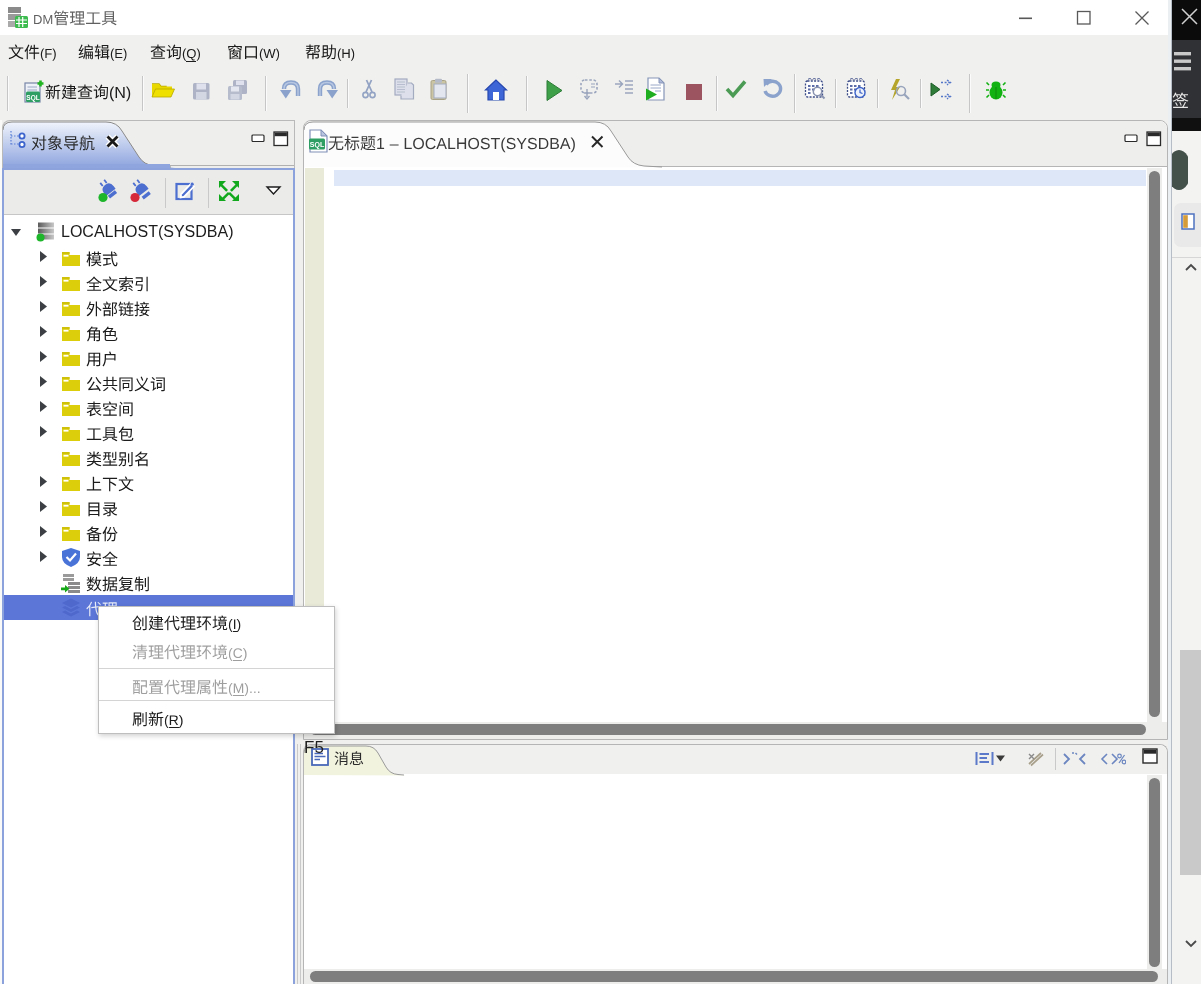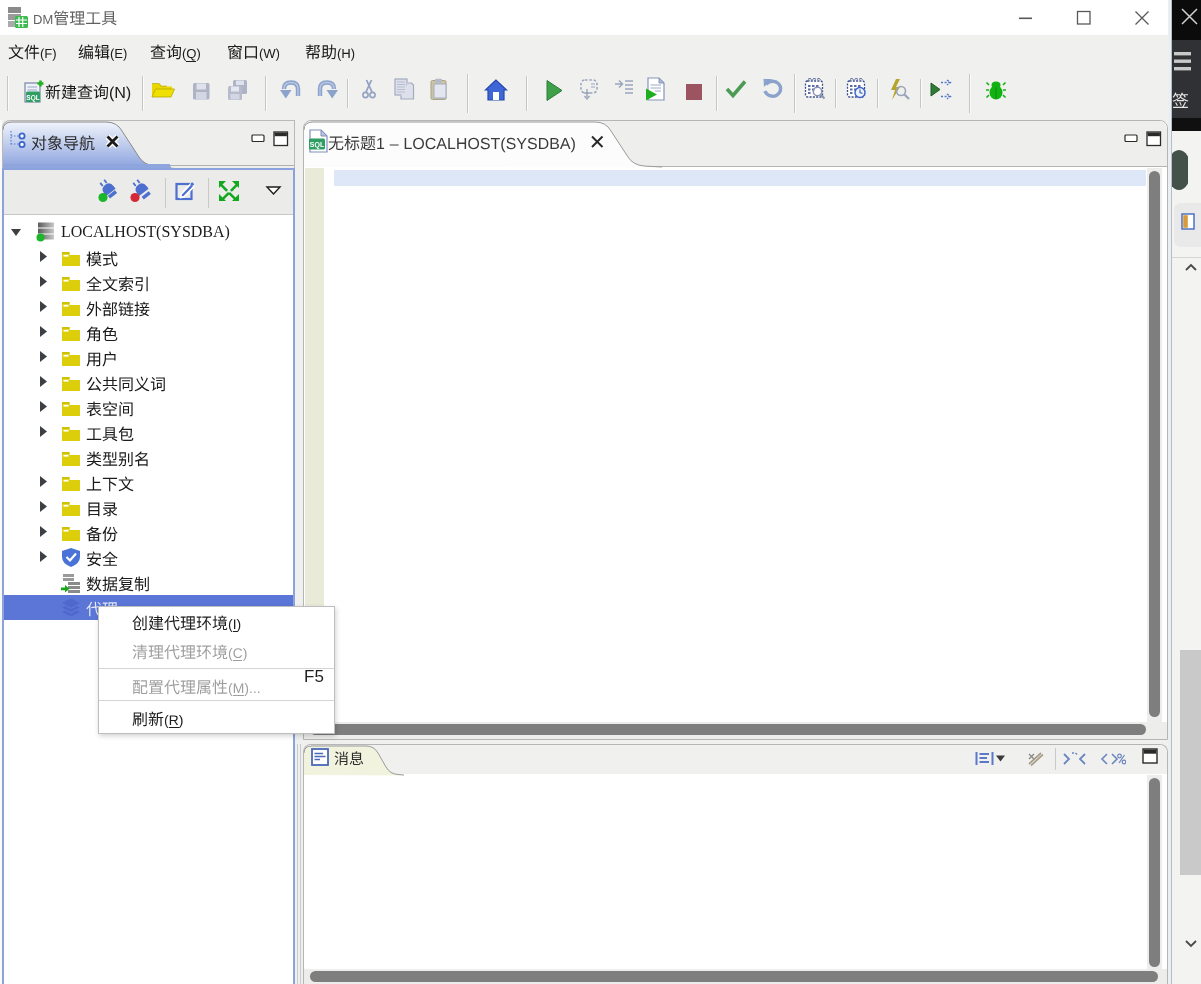--- a/index.html
+++ b/index.html
@@ -316,21 +316,21 @@
       </linearGradient>
     </defs>
     <rect x="2" y="0.5" width="16" height="5" fill="url(#dbg)"></rect>
     <rect x="2" y="6.5" width="16" height="5" fill="url(#dbg)"></rect>
     <rect x="2" y="12.5" width="16" height="5" fill="url(#dbg)"></rect>
     <circle cx="4.5" cy="15.5" r="4" fill="#1db52a"></circle>
   </svg>
 <svg style="position:absolute;left:10px;top:227px" width="14" height="12">
     <path d="M1 2 L11 2 L6 9 Z" fill="#3c4044"></path>
   </svg>
-<div style="position:absolute;left:61px;top:223px;font-size:16px;color:#1c1c1c;font-family:Liberation Serif, serif">LOCALHOST(SYSDBA)</div>
+<div style="position:absolute;left:61px;top:223px;font-size:16px;color:#1c1c1c;font-family:Liberation Sans, sans-serif">LOCALHOST(SYSDBA)</div>
 <svg style="position:absolute;left:39px;top:250px" width="10" height="14">
     <path d="M1 1 L8 6.5 L1 12 Z" fill="#3c4044"></path>
   </svg>
 <svg style="position:absolute;left:61px;top:251px" width="20" height="16">
     <path d="M1 1 L8.5 1 L8.5 4 L19 4 L19 15 L1 15 Z" fill="#ddce0c"></path>
     <path d="M1 1 L8.5 1 L8.5 3 L1 3 Z" fill="#cfc008"></path>
     <rect x="2.5" y="3.8" width="5" height="1.8" fill="#fff"></rect>
   </svg>
 <svg style="position:absolute;left:86px;top:249px" width="34" height="21" viewBox="0 -16 34 21">
     <path fill="#1c1c1c" d="M7.6 -6.7H13.1V-5.5H7.6ZM7.6 -8.7H13.1V-7.6H7.6ZM11.7 -13.4V-12.1H9.2V-13.4H8.1V-12.1H5.8V-11.1H8.1V-9.9H9.2V-11.1H11.7V-9.9H12.9V-11.1H15.1V-12.1H12.9V-13.4ZM6.4 -9.6V-4.6H9.7C9.6 -4.1 9.6 -3.7 9.5 -3.3H5.4V-2.3H9.1C8.5 -1.0 7.3 -0.2 5.0 0.3C5.2 0.6 5.5 1.0 5.6 1.3C8.4 0.6 9.7 -0.5 10.4 -2.2C11.2 -0.5 12.6 0.7 14.7 1.3C14.9 1.0 15.2 0.5 15.5 0.3C13.6 -0.1 12.3 -1.0 11.5 -2.3H15.1V-3.3H10.7C10.7 -3.7 10.8 -4.2 10.9 -4.6H14.3V-9.6ZM2.8 -13.4V-10.4H0.8V-9.2H2.8V-9.2C2.4 -7.0 1.4 -4.5 0.5 -3.2C0.7 -2.9 1.0 -2.3 1.2 -2.0C1.8 -2.9 2.3 -4.4 2.8 -6.0V1.3H4.0V-7.0C4.4 -6.1 4.9 -5.1 5.1 -4.6L5.9 -5.4C5.6 -5.9 4.4 -7.9 4.0 -8.6V-9.2H5.6V-10.4H4.0V-13.4Z M27.3 -12.7C28.2 -12.1 29.2 -11.2 29.6 -10.6L30.5 -11.4C30.0 -12.0 29.0 -12.8 28.2 -13.3ZM25.0 -13.4C25.0 -12.4 25.1 -11.4 25.1 -10.4H16.9V-9.3H25.2C25.6 -3.3 27.0 1.3 29.6 1.3C30.8 1.3 31.3 0.5 31.5 -2.3C31.1 -2.4 30.7 -2.7 30.4 -3.0C30.3 -0.8 30.1 0.1 29.7 0.1C28.1 0.1 26.8 -3.9 26.4 -9.3H31.2V-10.4H26.4C26.3 -11.4 26.3 -12.4 26.3 -13.4ZM16.9 -0.4 17.3 0.8C19.4 0.4 22.3 -0.3 25.0 -1.0L24.9 -2.0L21.5 -1.3V-5.7H24.5V-6.9H17.4V-5.7H20.3V-1.1Z"></path>
@@ -577,12 +577,12 @@
 <div style="position:absolute;left:99px;top:668px;width:235px;height:1px;background:#d4d4d4"></div>
 <svg style="position:absolute;left:132px;top:677px" width="130" height="21" viewBox="0 -16 130 21">
     <path fill="#9e9e9e" d="M8.9 -12.7V-11.6H13.7V-7.7H8.9V-0.7C8.9 0.7 9.4 1.1 10.8 1.1C11.2 1.1 13.2 1.1 13.5 1.1C15.0 1.1 15.3 0.4 15.5 -2.2C15.2 -2.3 14.7 -2.5 14.4 -2.7C14.3 -0.4 14.2 -0.0 13.5 -0.0C13.0 -0.0 11.3 -0.0 11.0 -0.0C10.2 -0.0 10.1 -0.1 10.1 -0.7V-6.5H13.7V-5.4H14.9V-12.7ZM2.3 -2.5H6.7V-0.9H2.3ZM2.3 -3.4V-8.8H3.4V-7.6C3.4 -6.7 3.2 -5.7 2.3 -4.9C2.4 -4.8 2.7 -4.5 2.8 -4.4C3.8 -5.3 4.0 -6.6 4.0 -7.6V-8.8H4.9V-5.8C4.9 -5.1 5.1 -4.9 5.8 -4.9C5.9 -4.9 6.4 -4.9 6.6 -4.9H6.7V-3.4ZM0.9 -12.8V-11.7H3.2V-9.9H1.3V1.2H2.3V0.1H6.7V1.0H7.7V-9.9H5.9V-11.7H8.1V-12.8ZM4.1 -9.9V-11.7H5.0V-9.9ZM5.6 -8.8H6.7V-5.6L6.7 -5.6C6.6 -5.6 6.6 -5.6 6.4 -5.6C6.3 -5.6 5.9 -5.6 5.8 -5.6C5.6 -5.6 5.6 -5.6 5.6 -5.8Z M26.4 -12.0H29.1V-10.5H26.4ZM22.7 -12.0H25.3V-10.5H22.7ZM19.0 -12.0H21.6V-10.5H19.0ZM19.0 -6.8V-0.1H16.9V0.8H31.1V-0.1H28.9V-6.8H23.9L24.1 -7.8H30.8V-8.7H24.3L24.5 -9.6H30.3V-12.8H17.9V-9.6H23.3L23.1 -8.7H17.1V-7.8H23.0L22.8 -6.8ZM20.2 -0.1V-1.1H27.7V-0.1ZM20.2 -4.4H27.7V-3.5H20.2ZM20.2 -5.1V-6.0H27.7V-5.1ZM20.2 -2.8H27.7V-1.8H20.2Z M43.4 -12.5C44.4 -11.7 45.5 -10.6 46.0 -9.9L47.0 -10.5C46.4 -11.2 45.3 -12.3 44.3 -13.1ZM40.8 -13.2C40.8 -11.5 40.9 -9.9 41.1 -8.4L37.2 -8.0L37.4 -6.8L41.2 -7.3C41.8 -2.3 43.1 1.1 45.8 1.3C46.6 1.3 47.2 0.5 47.6 -2.3C47.4 -2.4 46.8 -2.7 46.6 -2.9C46.4 -1.1 46.2 -0.1 45.7 -0.1C44.0 -0.3 42.9 -3.2 42.4 -7.5L47.3 -8.1L47.1 -9.2L42.3 -8.6C42.1 -10.0 42.0 -11.6 42.0 -13.2ZM37.0 -13.3C36.0 -10.7 34.2 -8.3 32.3 -6.7C32.5 -6.4 32.9 -5.8 33.0 -5.6C33.8 -6.2 34.5 -7.0 35.2 -7.9V1.2H36.4V-9.7C37.1 -10.7 37.7 -11.8 38.1 -12.9Z M55.6 -8.6H58.1V-6.6H55.6ZM59.1 -8.6H61.6V-6.6H59.1ZM55.6 -11.6H58.1V-9.6H55.6ZM59.1 -11.6H61.6V-9.6H59.1ZM53.1 -0.4V0.8H63.5V-0.4H59.2V-2.6H62.9V-3.6H59.2V-5.5H62.7V-12.7H54.5V-5.5H58.0V-3.6H54.3V-2.6H58.0V-0.4ZM48.6 -1.6 48.9 -0.4C50.3 -0.8 52.1 -1.5 53.8 -2.0L53.6 -3.2L51.9 -2.6V-6.6H53.5V-7.7H51.9V-11.2H53.7V-12.4H48.7V-11.2H50.7V-7.7H48.9V-6.6H50.7V-2.3C49.9 -2.0 49.2 -1.8 48.6 -1.6Z M67.4 -11.8H77.0V-10.4H67.4ZM66.2 -12.7V-8.1C66.2 -5.5 66.1 -1.9 64.5 0.6C64.8 0.7 65.3 1.0 65.6 1.2C67.2 -1.4 67.4 -5.3 67.4 -8.1V-9.4H78.2V-12.7ZM69.8 -6.1H72.6V-5.0H69.8ZM73.7 -6.1H76.6V-5.0H73.7ZM74.7 -1.9 75.2 -1.2 73.7 -1.2V-2.4H77.3V0.2C77.3 0.4 77.3 0.4 77.1 0.4C76.9 0.4 76.3 0.4 75.6 0.4C75.7 0.7 75.8 1.0 75.9 1.3C76.9 1.3 77.6 1.3 77.9 1.1C78.3 1.0 78.4 0.7 78.4 0.2V-3.3H73.7V-4.2H77.7V-6.9H73.7V-7.8C75.1 -7.9 76.4 -8.1 77.5 -8.3L76.8 -9.0C74.8 -8.6 71.2 -8.4 68.3 -8.4C68.4 -8.2 68.6 -7.8 68.6 -7.6C69.9 -7.6 71.2 -7.6 72.6 -7.7V-6.9H68.7V-4.2H72.6V-3.3H68.0V1.3H69.1V-2.4H72.6V-1.1L69.8 -1.0L69.8 -0.1C71.4 -0.2 73.5 -0.3 75.7 -0.4L76.1 0.4L76.8 0.1C76.5 -0.5 75.9 -1.5 75.4 -2.1Z M82.8 -13.4V1.3H84.0V-13.4ZM81.3 -10.4C81.2 -9.1 80.9 -7.3 80.4 -6.3L81.4 -6.0C81.8 -7.1 82.1 -9.0 82.2 -10.3ZM84.1 -10.5C84.5 -9.6 85.0 -8.4 85.2 -7.7L86.1 -8.2C85.9 -8.9 85.4 -10.0 84.9 -10.9ZM85.3 -0.4V0.7H95.2V-0.4H91.2V-4.4H94.4V-5.6H91.2V-8.9H94.8V-10.0H91.2V-13.4H89.9V-10.0H88.0C88.2 -10.8 88.4 -11.7 88.5 -12.5L87.3 -12.7C87.0 -10.5 86.3 -8.4 85.4 -7.0C85.7 -6.8 86.2 -6.6 86.5 -6.4C86.9 -7.1 87.3 -7.9 87.6 -8.9H89.9V-5.6H86.5V-4.4H89.9V-0.4Z M96.9 -3.6Q96.9 -5.6 97.5 -7.2Q98.1 -8.8 99.4 -10.1H100.6Q99.3 -8.7 98.7 -7.1Q98.1 -5.5 98.1 -3.6Q98.1 -1.7 98.7 -0.1Q99.3 1.5 100.6 2.9H99.4Q98.1 1.5 97.5 -0.1Q96.9 -1.6 96.9 -3.6Z M110.0 0.0V-6.4Q110.0 -7.5 110.1 -8.5Q109.7 -7.3 109.5 -6.6L107.0 0.0H106.1L103.5 -6.6L103.2 -7.7L102.9 -8.5L102.9 -7.7L103.0 -6.4V0.0H101.8V-9.6H103.5L106.1 -3.0Q106.2 -2.5 106.4 -2.1Q106.5 -1.6 106.5 -1.4Q106.6 -1.7 106.7 -2.3Q106.9 -2.8 107.0 -3.0L109.5 -9.6H111.2V0.0Z M116.1 -3.6Q116.1 -1.6 115.5 -0.1Q114.9 1.5 113.6 2.9H112.4Q113.7 1.5 114.3 -0.1Q114.9 -1.7 114.9 -3.6Q114.9 -5.5 114.3 -7.1Q113.7 -8.7 112.4 -10.1H113.6Q114.9 -8.8 115.5 -7.2Q116.1 -5.6 116.1 -3.6Z M118.3 0.0V-1.5H119.6V0.0Z M122.2 0.0V-1.5H123.5V0.0Z M126.0 0.0V-1.5H127.4V0.0Z"></path>
   </svg>
 <div style="position:absolute;left:233px;top:695px;width:11px;height:1.3px;background:#9e9e9e"></div>
 <div style="position:absolute;left:99px;top:700px;width:235px;height:1px;background:#d4d4d4"></div>
 <svg style="position:absolute;left:132px;top:709px" width="53" height="21" viewBox="0 -16 53 21">
     <path fill="#1f1f1f" d="M10.4 -11.8V-2.8H11.5V-11.8ZM13.6 -13.1V-0.3C13.6 -0.0 13.5 0.0 13.2 0.0C12.9 0.0 12.0 0.0 11.1 0.0C11.3 0.4 11.4 0.9 11.5 1.3C12.7 1.3 13.6 1.2 14.0 1.0C14.5 0.8 14.7 0.5 14.7 -0.3V-13.1ZM3.1 -6.7V-0.5H4.0V-5.6H5.5V1.2H6.6V-5.6H8.2V-1.8C8.2 -1.6 8.2 -1.6 8.0 -1.6C7.9 -1.6 7.5 -1.6 6.9 -1.6C7.0 -1.3 7.2 -0.9 7.2 -0.6C8.0 -0.6 8.5 -0.6 8.8 -0.8C9.2 -1.0 9.2 -1.3 9.2 -1.8V-6.7H8.2H6.6V-8.3H9.2V-12.5H1.7V-7.1C1.7 -4.9 1.6 -1.8 0.5 0.3C0.7 0.4 1.2 0.8 1.4 1.0C2.6 -1.3 2.8 -4.7 2.8 -7.1V-8.3H5.5V-6.7ZM2.8 -11.4H8.0V-9.4H2.8Z M21.8 -3.4C22.2 -2.6 22.8 -1.5 23.1 -0.8L23.9 -1.3C23.7 -2.0 23.1 -3.0 22.6 -3.8ZM18.2 -3.8C17.8 -2.8 17.3 -1.8 16.7 -1.1C16.9 -0.9 17.3 -0.6 17.5 -0.5C18.1 -1.2 18.8 -2.4 19.1 -3.5ZM24.8 -11.9V-6.4C24.8 -4.3 24.7 -1.5 23.4 0.4C23.6 0.5 24.1 0.9 24.3 1.1C25.8 -0.9 26.0 -4.1 26.0 -6.4V-6.9H28.4V1.2H29.6V-6.9H31.3V-8.0H26.0V-11.1C27.7 -11.4 29.5 -11.8 30.8 -12.3L29.9 -13.2C28.7 -12.7 26.6 -12.2 24.8 -11.9ZM19.4 -13.2C19.7 -12.8 19.9 -12.2 20.1 -11.8H17.0V-10.8H24.0V-11.8H21.4C21.2 -12.3 20.8 -13.0 20.5 -13.5ZM22.0 -10.7C21.8 -9.9 21.5 -8.8 21.2 -8.1H16.7V-7.1H20.0V-5.4H16.8V-4.4H20.0V-0.3C20.0 -0.1 20.0 -0.1 19.8 -0.1C19.6 -0.1 19.2 -0.1 18.6 -0.1C18.8 0.2 18.9 0.7 18.9 0.9C19.7 0.9 20.3 0.9 20.6 0.8C21.0 0.6 21.1 0.3 21.1 -0.3V-4.4H24.1V-5.4H21.1V-7.1H24.3V-8.1H22.3C22.6 -8.8 22.9 -9.6 23.2 -10.4ZM18.0 -10.4C18.3 -9.7 18.6 -8.7 18.6 -8.1L19.7 -8.4C19.6 -9.0 19.3 -10.0 19.0 -10.6Z M32.9 -3.6Q32.9 -5.6 33.5 -7.2Q34.1 -8.8 35.4 -10.1H36.6Q35.3 -8.7 34.7 -7.1Q34.1 -5.5 34.1 -3.6Q34.1 -1.7 34.7 -0.1Q35.3 1.5 36.6 2.9H35.4Q34.1 1.5 33.5 -0.1Q32.9 -1.6 32.9 -3.6Z M44.6 0.0 42.1 -4.0H39.1V0.0H37.8V-9.6H42.3Q44.0 -9.6 44.9 -8.9Q45.7 -8.2 45.7 -6.9Q45.7 -5.8 45.1 -5.1Q44.5 -4.3 43.4 -4.1L46.1 0.0ZM44.4 -6.9Q44.4 -7.7 43.9 -8.1Q43.3 -8.6 42.2 -8.6H39.1V-5.0H42.3Q43.3 -5.0 43.9 -5.5Q44.4 -6.0 44.4 -6.9Z M50.6 -3.6Q50.6 -1.6 49.9 -0.1Q49.3 1.5 48.0 2.9H46.9Q48.1 1.5 48.7 -0.1Q49.3 -1.7 49.3 -3.6Q49.3 -5.5 48.7 -7.1Q48.1 -8.7 46.9 -10.1H48.0Q49.3 -8.8 50.0 -7.2Q50.6 -5.6 50.6 -3.6Z"></path>
   </svg>
 <div style="position:absolute;left:169px;top:727px;width:10px;height:1.3px;background:#1f1f1f"></div>
-<div style="position:absolute;left:304px;top:668px;font-size:17px;line-height:17px;color:#1f1f1f">F5</div>
+<div style="position:absolute;left:304px;top:739px;font-size:17px;line-height:17px;color:#1f1f1f">F5</div>
 </body></html>

